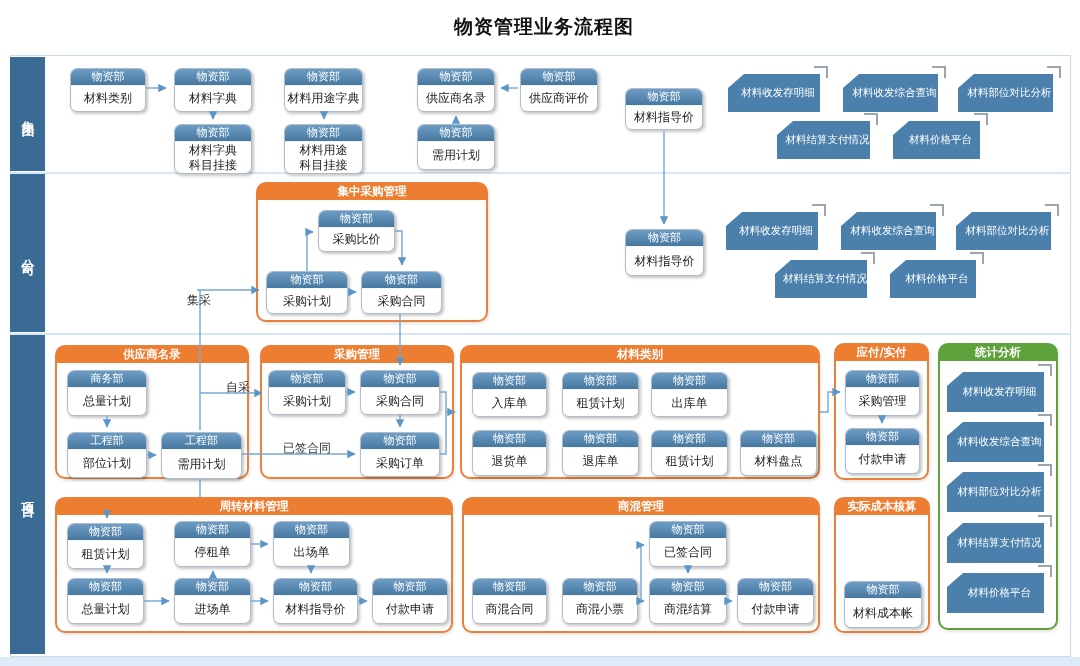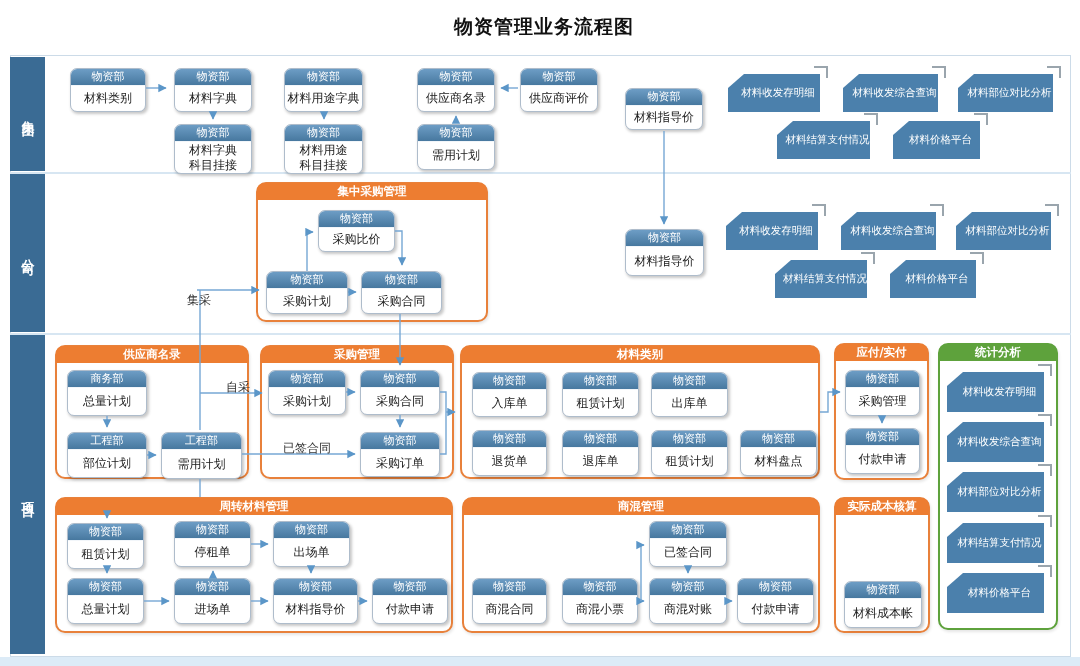--- a/index.html
+++ b/index.html
@@ -240,21 +240,21 @@
   <div class="node" style="left:472px;top:578px;width:75px;height:46px;">
     <div class="node-dept">物资部</div>
     <div class="node-label">商混合同</div>
     </div>
   <div class="node" style="left:562px;top:578px;width:76px;height:46px;">
     <div class="node-dept">物资部</div>
     <div class="node-label">商混小票</div>
     </div>
   <div class="node" style="left:649px;top:578px;width:78px;height:46px;">
     <div class="node-dept">物资部</div>
-    <div class="node-label">商混对账</div>
+    <div class="node-label">商混结算</div>
     </div>
   <div class="node" style="left:737px;top:578px;width:77px;height:46px;">
     <div class="node-dept">物资部</div>
     <div class="node-label">付款申请</div>
     </div>
   <div class="node" style="left:844px;top:581px;width:78px;height:47px;">
     <div class="node-dept">物资部</div>
     <div class="node-label">材料成本帐</div>
     </div>
 

